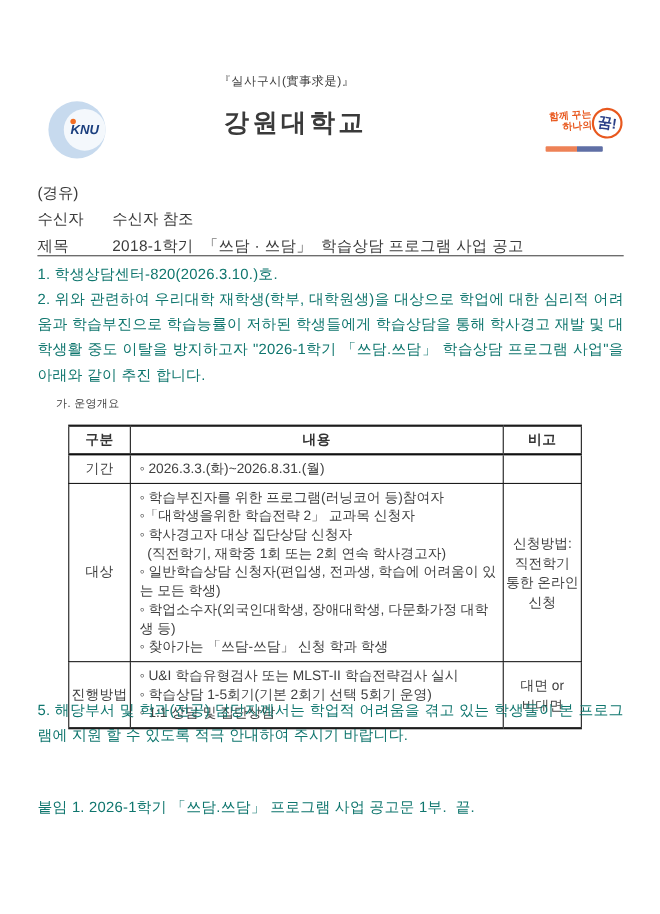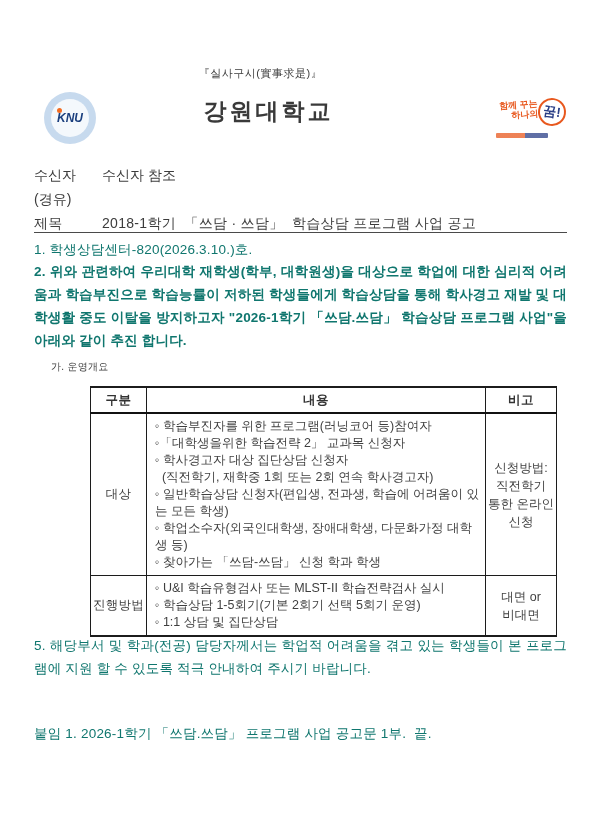--- a/index.html
+++ b/index.html
@@ -23,21 +23,21 @@
     position: absolute; top: 96px; left: 0; width: 600px;
     padding-right: 63px;
     text-align: center;
     font-size: 23px; font-weight: 600; color: #3a3a3a; letter-spacing: 3px;
   }
 
   .emblem {
     position: absolute; left: 44px; top: 92px;
     width: 52px; height: 52px; border-radius: 50%;
     background: #c7daee;
-    display: flex; align-items: center; justify-content: center;
+    display: flex; align-items: center; justify-content: flex-end;
   }
   .emblem-inner {
     width: 38px; height: 38px; border-radius: 50%;
     background: #f4f8fc;
     display: flex; align-items: center; justify-content: center;
     position: relative;
   }
   .emblem-knu {
     font-size: 12px; font-weight: bold; font-style: italic;
     color: #1b3f7e; letter-spacing: 0;
@@ -86,32 +86,32 @@
   }
 
   
   .body-p {
     position: absolute; left: 34px; width: 533px;
     font-size: 13.5px; line-height: 23px; color: #0f766e;
     letter-spacing: 0.2px; white-space: pre-wrap;
   }
   .just { text-align: justify; }
   .p1 { top: 238px; }
-  .p2 { top: 260px; font-weight: bold; }
+  .p2 { top: 260px; }
   .p3 { top: 634px; }
   .attach { top: 698px; margin-top: 24px; }
 
   .section-label {
     position: absolute; left: 51px; top: 360px;
     font-size: 10px; color: #3c3c3c; letter-spacing: 0.3px;
   }
 
   
   .ovw-table {
-    position: absolute; left: 90px; top: 386px; width: 466px;
+    position: absolute; left: 62px; top: 386px; width: 466px;
     border-collapse: collapse; table-layout: fixed;
     font-size: 12.5px; color: #3f3f3f;
   }
   .ovw-table col.c1 { width: 56px; }
   .ovw-table col.c2 { width: 339px; }
   .ovw-table col.c3 { width: 71px; }
   .ovw-table th, .ovw-table td { border: 1px solid #1c1c1c; vertical-align: middle; }
   .ovw-table thead th {
     height: 26px; font-weight: 600; text-align: center;
     border-top: 2px solid #1c1c1c;
@@ -143,22 +143,22 @@
   <div class="dream-logo">
     <div class="dl-text">
       <div>함께 꾸는</div>
       <div>하나의</div>
     </div>
     <div class="dl-dream">꿈!</div>
     <div class="dl-bar"></div>
   </div>
 
   <div class="addr">
+    <div class="addr-line">(경유)</div>
     <div class="addr-line"><span class="addr-label">수신자</span><span>수신자 참조</span></div>
-    <div class="addr-line">(경유)</div>
     <div class="addr-line subject-line"><span class="addr-label">제목</span><span>2018-1학기  「쓰담 · 쓰담」  학습상담 프로그램 사업 공고</span></div>
   </div>
 
   <hr class="subject-rule">
 
   <p class="body-p p1">1. 학생상담센터-820(2026.3.10.)호.</p>
   <p class="body-p p2 just">2. 위와 관련하여 우리대학 재학생(학부, 대학원생)을 대상으로 학업에 대한 심리적 어려움과 학습부진으로 학습능률이 저하된 학생들에게 학습상담을 통해 학사경고 재발 및 대학생활 중도 이탈을 방지하고자 "2026-1학기 「쓰담.쓰담」 학습상담 프로그램 사업"을 아래와 같이 추진 합니다.</p>
 
   <div class="section-label">가. 운영개요</div>
 
@@ -169,20 +169,27 @@
         <col class="c3">
       </colgroup>
     <thead>
       <tr>
         <th>구분</th>
         <th>내용</th>
         <th>비고</th>
       </tr>
     </thead>
     <tbody>
+        <tr>
+          <td class="c-label">기간</td>
+          <td class="c-content">
+            <div>◦ 2026.3.3.(화)~2026.8.31.(월)</div>
+          </td>
+          <td class="c-note"></td>
+        </tr>
         <tr>
           <td class="c-label">대상</td>
           <td class="c-content">
             <div>◦ 학습부진자를 위한 프로그램(러닝코어 등)참여자</div>
             <div>◦「대학생을위한 학습전략 2」 교과목 신청자</div>
             <div>◦ 학사경고자 대상 집단상담 신청자</div>
             <div>  (직전학기, 재학중 1회 또는 2회 연속 학사경고자)</div>
             <div>◦ 일반학습상담 신청자(편입생, 전과생, 학습에 어려움이 있는 모든 학생)</div>
             <div>◦ 학업소수자(외국인대학생, 장애대학생, 다문화가정 대학생 등)</div>
             <div>◦ 찾아가는 「쓰담-쓰담」 신청 학과 학생</div>

